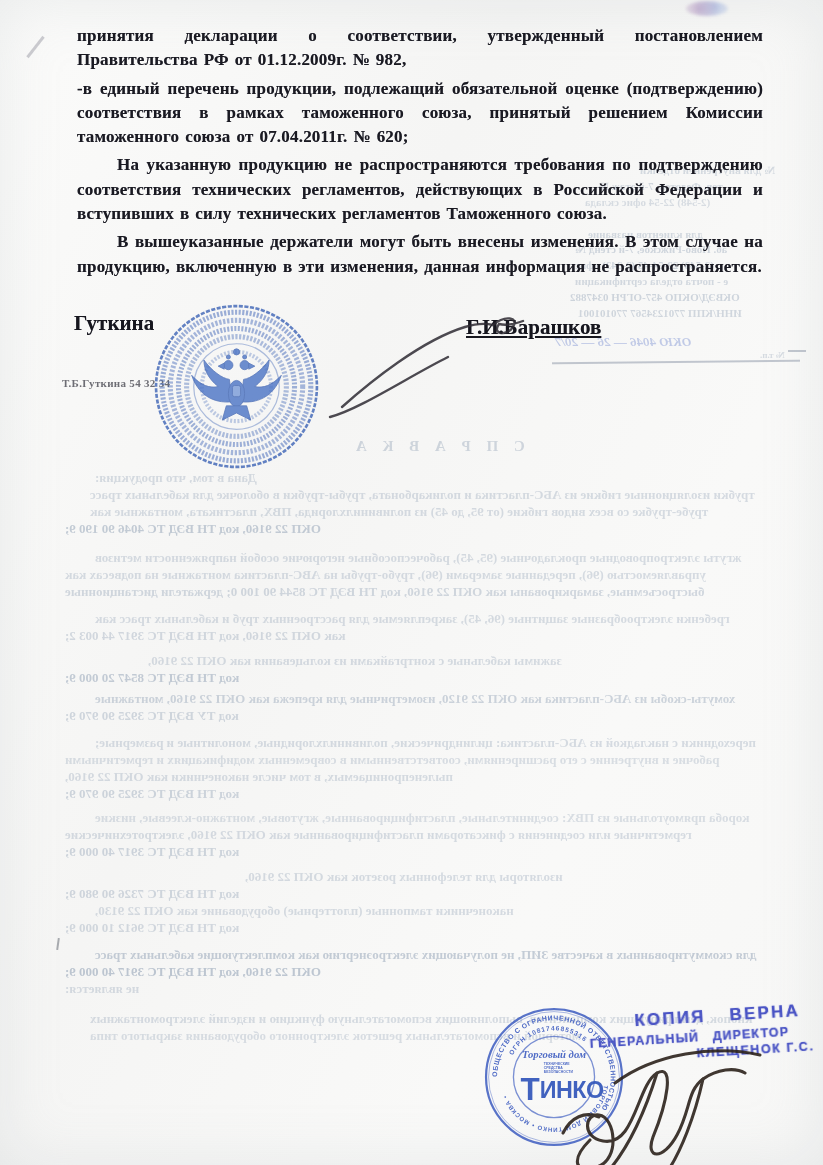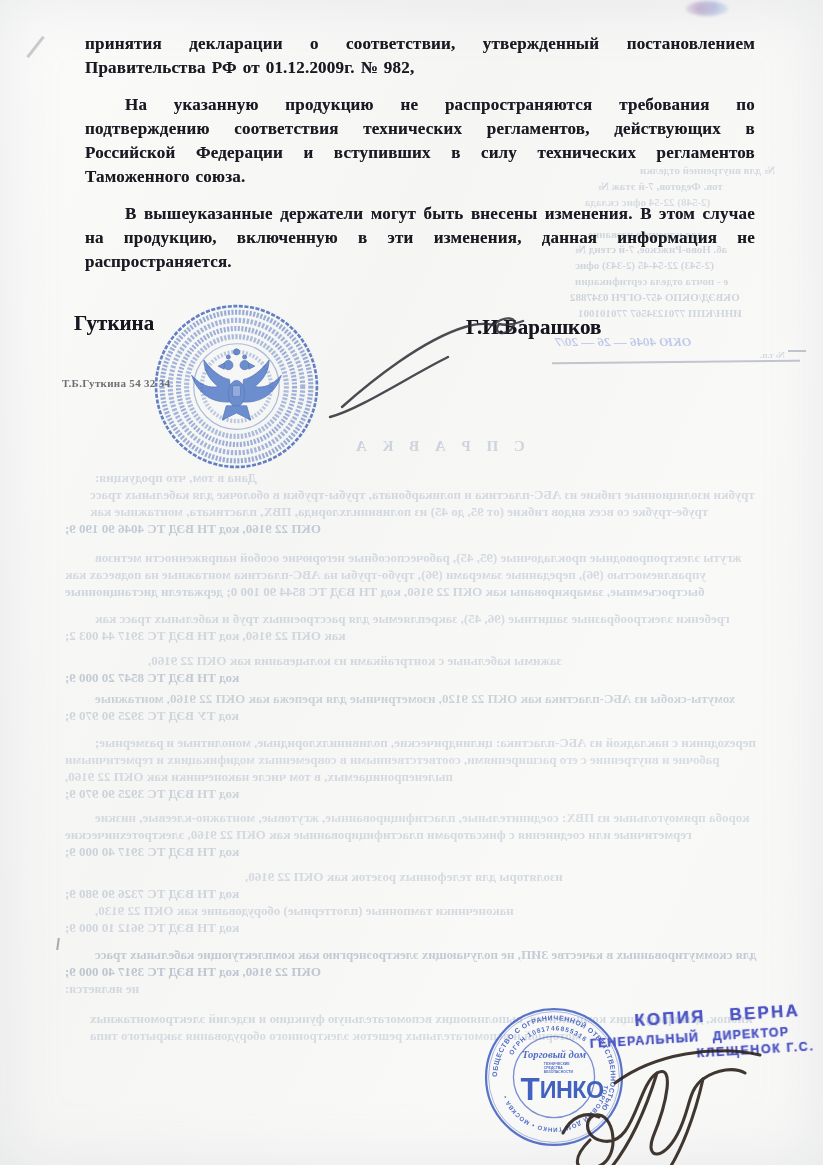--- a/index.html
+++ b/index.html
@@ -10,25 +10,25 @@
     font-family:"Liberation Serif",serif;
   }
   
   #doc-text{
     position:absolute;left:73px;top:20px;width:694px;
     font:700 17px/24.3px "Liberation Serif",serif;color:#1a1a22;
     text-align:justify;letter-spacing:.2px;word-spacing:1.5px;
     text-shadow:0 0 .6px rgba(26,26,46,.55);
     filter:blur(.2px);
   }
-  #doc-text p{margin:12px;}
+  #doc-text p{margin:4px;}
   #doc-text p.indent{text-indent:40px;}
 
   .sig-label{position:absolute;left:74px;top:311px;font:700 21px "Liberation Serif",serif;color:#16161e;text-shadow:0 0 .6px rgba(26,26,46,.5);}
-  .sig-name{position:absolute;left:466px;top:315px;font:700 21px "Liberation Serif",serif;color:#16161e;text-shadow:0 0 .6px rgba(26,26,46,.5);}
+  .sig-name{position:absolute;left:466px;top:315px;font:700 21px "Liberation Serif",serif;color:#16161e;text-shadow:0 0 .6px rgba(26,26,46,.5);text-decoration:underline;}
   .contact-note{position:absolute;left:62px;top:377px;font:700 11px "Liberation Serif",serif;color:#474750;opacity:.78;filter:blur(.3px);letter-spacing:.3px;}
 
   
   .bleed{
     position:absolute;transform:scaleX(-1);white-space:nowrap;
     color:#8496ad;font:700 13px "Liberation Serif",serif;
     filter:blur(.75px);
   }
   .faint-rule{position:absolute;background:rgba(125,135,155,.45);filter:blur(.5px);}
   .smudge{position:absolute;border-radius:50%;filter:blur(1.4px);}
@@ -98,20 +98,21 @@
   <div class="smudge" style="left:686px;top:1px;width:42px;height:15px;background:
        radial-gradient(circle at 30% 50%, rgba(150,110,170,.45), transparent 70%),
        radial-gradient(circle at 70% 40%, rgba(110,140,210,.4), transparent 70%);"></div>
   <div class="faint-rule" style="left:34px;top:34px;width:3px;height:26px;transform:rotate(38deg);background:rgba(115,115,128,.35);"></div>
   <div class="faint-rule" style="left:57px;top:938px;width:2px;height:12px;transform:rotate(8deg);background:rgba(90,95,105,.5);"></div>
   <div class="faint-rule" style="left:552px;top:361px;width:248px;height:2px;transform:rotate(-0.6deg);"></div>
   <div class="faint-rule" style="left:788px;top:350px;width:18px;height:1.5px;"></div>
 
   <div id="doc-text">
     <p>принятия декларации о соответствии, утвержденный постановлением Правительства РФ от 01.12.2009г. № 982,</p>
+    <p>-в единый перечень продукции, подлежащий обязательной оценке (подтверждению) соответствия в рамках таможенного союза, принятый решением Комиссии таможенного союза от 07.04.2011г. № 620;</p>
     <p class="indent">На указанную продукцию не распространяются требования по подтверждению соответствия технических регламентов, действующих в Российской Федерации и вступивших в силу технических регламентов Таможенного союза.</p>
     <p class="indent">В вышеуказанные держатели могут быть внесены изменения. В этом случае на продукцию, включенную в эти изменения, данная информация не распространяется.</p>
   </div>
 
   <div class="sig-label">Гуткина</div>
   <div class="sig-name">Г.И.Барашков</div>
   <div class="contact-note">Т.Б.Гуткина 54 32 34</div>
 
   <svg class="stamp-svg" style="left:153px;top:302px" width="168" height="168" viewBox="0 0 165 165">
     <g stroke="#3c63b6" fill="none" opacity="0.8">

